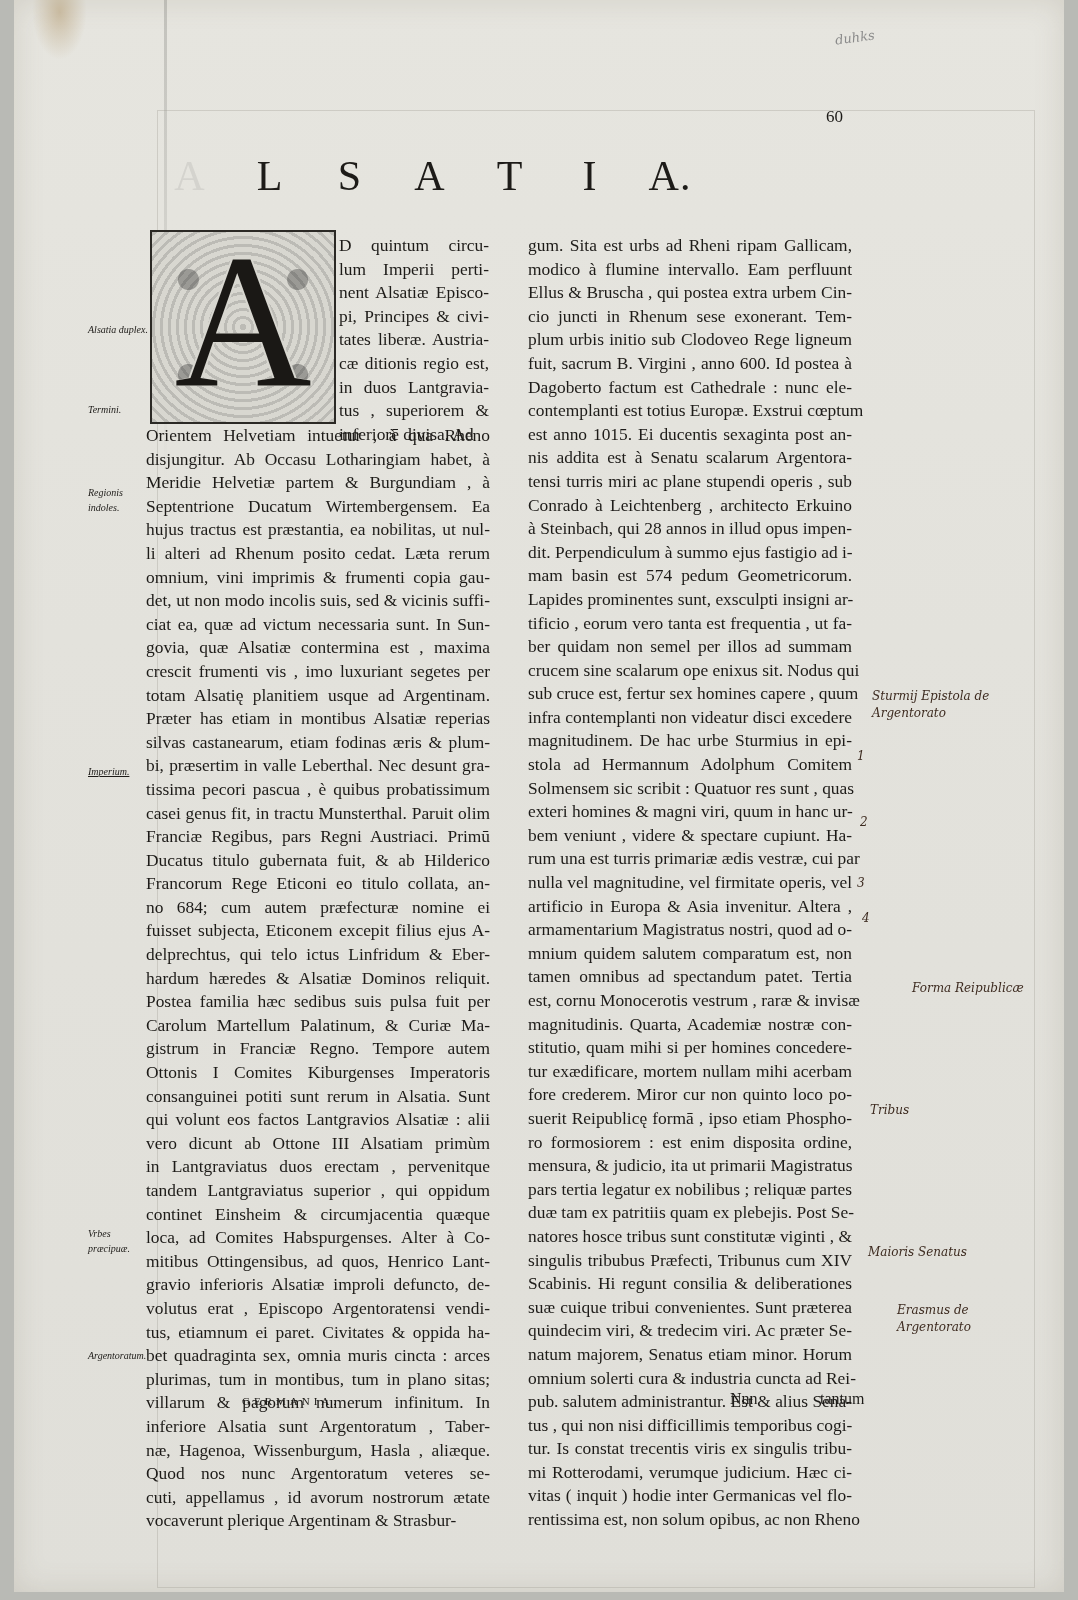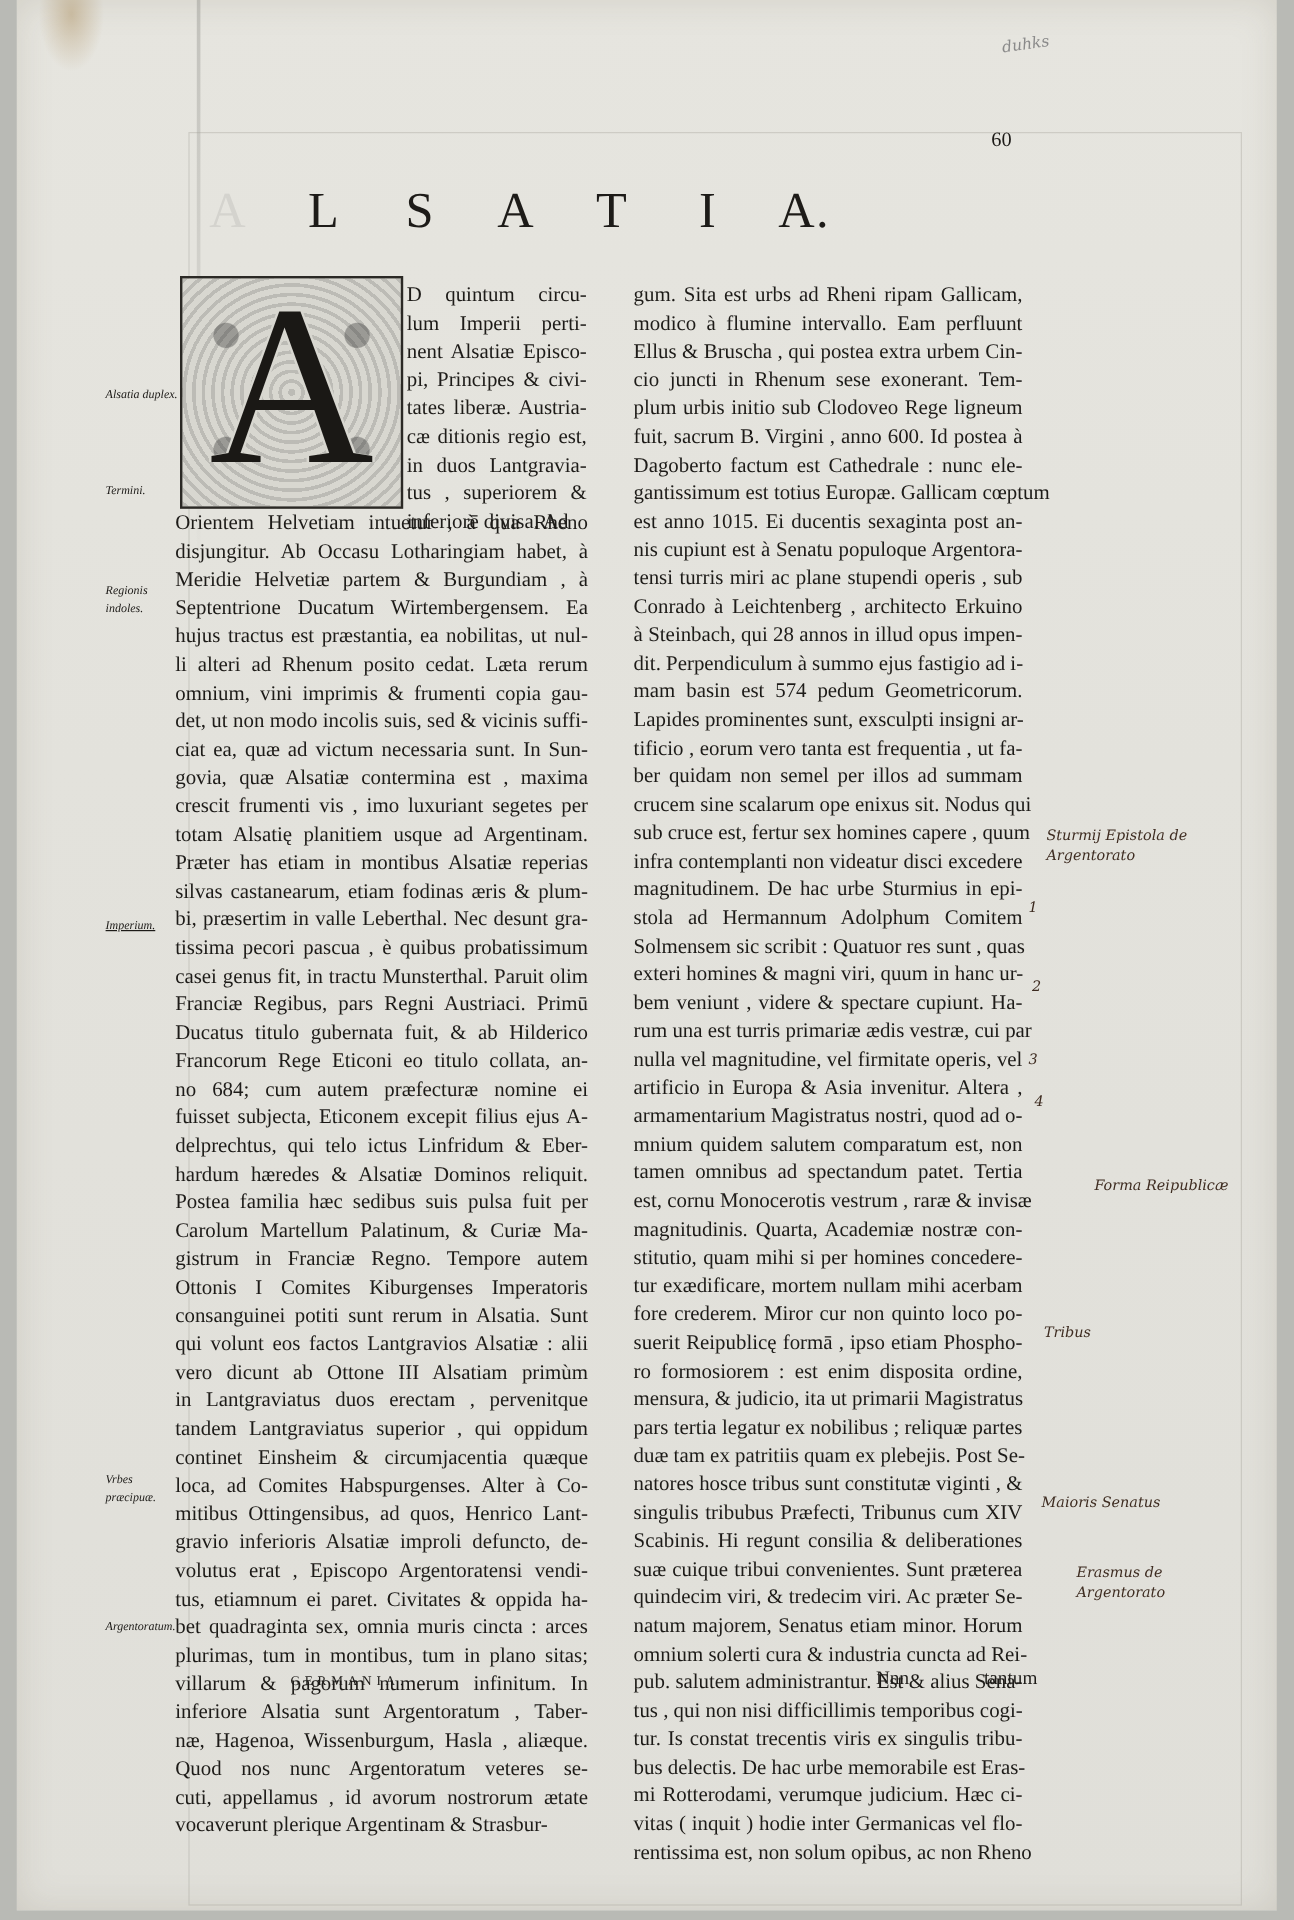--- a/index.html
+++ b/index.html
@@ -180,23 +180,23 @@
     <span class="ln last">vocaverunt plerique Argentinam &amp; Strasbur-</span>
   </div>
 <div class="col col-right" id="col-right">
     <span class="ln">gum. Sita est urbs ad Rheni ripam Gallicam,</span>
     <span class="ln">modico à flumine intervallo. Eam perfluunt</span>
     <span class="ln">Ellus &amp; Bruscha , qui postea extra urbem Cin-</span>
     <span class="ln">cio juncti in Rhenum sese exonerant. Tem-</span>
     <span class="ln">plum urbis initio sub Clodoveo Rege ligneum</span>
     <span class="ln">fuit, sacrum B. Virgini , anno 600. Id postea à</span>
     <span class="ln">Dagoberto factum est Cathedrale : nunc ele-</span>
-    <span class="ln">gantissimum est totius Europæ. Gallicam cœptum</span>
+    <span class="ln">contemplanti est totius Europæ. Exstrui cœptum</span>
     <span class="ln">est anno 1015. Ei ducentis sexaginta post an-</span>
-    <span class="ln">nis cupiunt est à Senatu populoque Argentora-</span>
+    <span class="ln">nis addita est à Senatu scalarum Argentora-</span>
     <span class="ln">tensi turris miri ac plane stupendi operis , sub</span>
     <span class="ln">Conrado à Leichtenberg , architecto Erkuino</span>
     <span class="ln">à Steinbach, qui 28 annos in illud opus impen-</span>
     <span class="ln">dit. Perpendiculum à summo ejus fastigio ad i-</span>
     <span class="ln">mam basin est 574 pedum Geometricorum.</span>
     <span class="ln">Lapides prominentes sunt, exsculpti insigni ar-</span>
     <span class="ln">tificio , eorum vero tanta est frequentia , ut fa-</span>
     <span class="ln">ber quidam non semel per illos ad summam</span>
     <span class="ln">crucem sine scalarum ope enixus sit. Nodus qui</span>
     <span class="ln">sub cruce est, fertur sex homines capere , quum</span>
@@ -225,21 +225,20 @@
     <span class="ln">natores hosce tribus sunt constitutæ viginti , &amp;</span>
     <span class="ln">singulis tribubus Præfecti, Tribunus cum XIV</span>
     <span class="ln">Scabinis. Hi regunt consilia &amp; deliberationes</span>
     <span class="ln">suæ cuique tribui convenientes. Sunt præterea</span>
     <span class="ln">quindecim viri, &amp; tredecim viri. Ac præter Se-</span>
     <span class="ln">natum majorem, Senatus etiam minor. Horum</span>
     <span class="ln">omnium solerti cura &amp; industria cuncta ad Rei-</span>
     <span class="ln">pub. salutem administrantur. Est &amp; alius Sena-</span>
     <span class="ln">tus , qui non nisi difficillimis temporibus cogi-</span>
     <span class="ln">tur. Is constat trecentis viris ex singulis tribu-</span>
-    <span class="ln">bus delectis. De hac urbe memorabile est Eras-</span>
     <span class="ln">mi Rotterodami, verumque judicium. Hæc ci-</span>
     <span class="ln">vitas ( inquit ) hodie inter Germanicas vel flo-</span>
     <span class="ln last">rentissima est, non solum opibus, ac non Rheno</span>
   </div>
 
 <div id="hand-notes">
     <div class="hand" style="left: 872px; top: 688px; max-width: 140px;">Sturmij Epistola de Argentorato</div>
     <div class="hand" style="left: 857px; top: 748px; max-width: 140px;">1</div>
     <div class="hand" style="left: 860px; top: 814px; max-width: 140px;">2</div>
     <div class="hand" style="left: 857px; top: 875px; max-width: 140px;">3</div>

